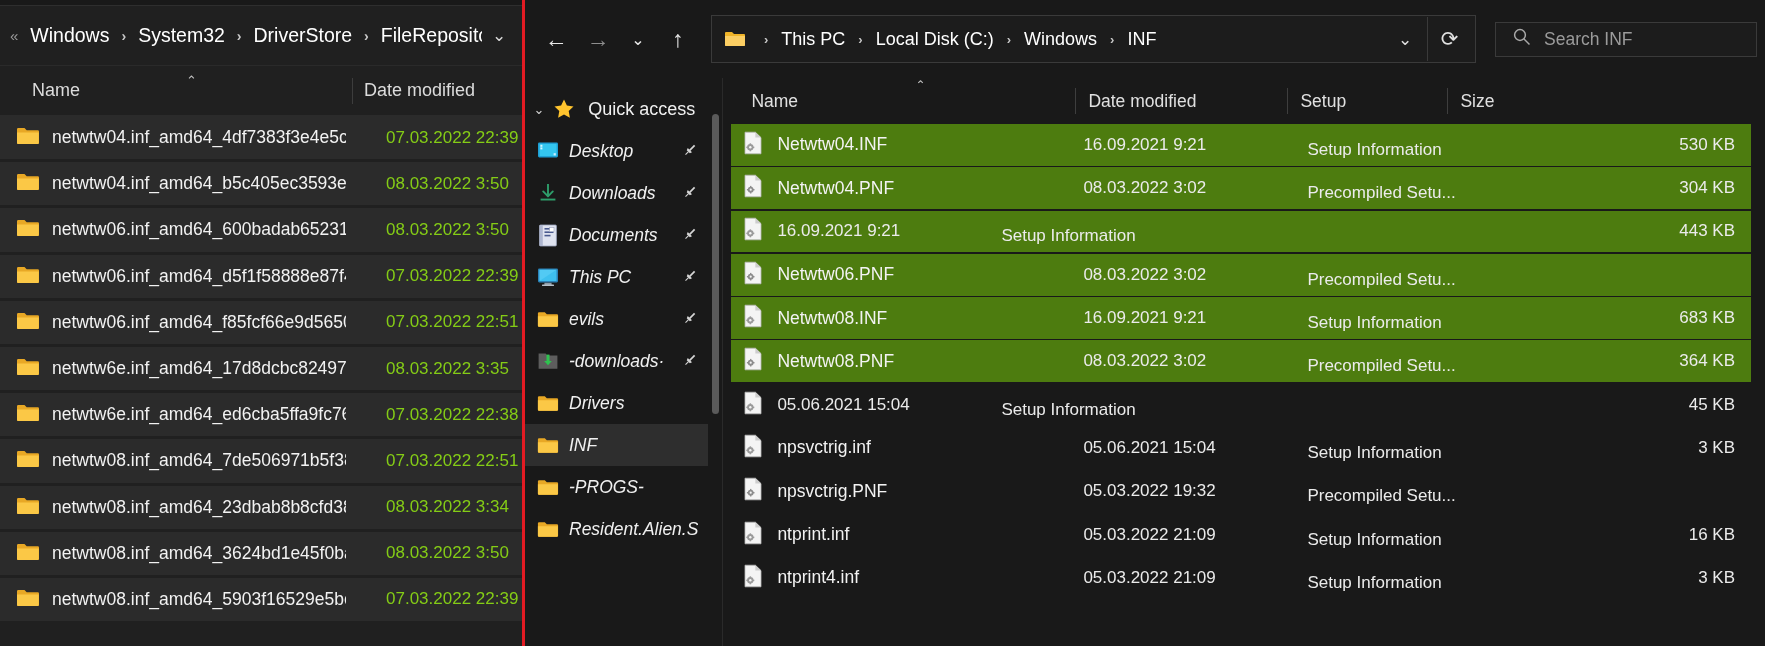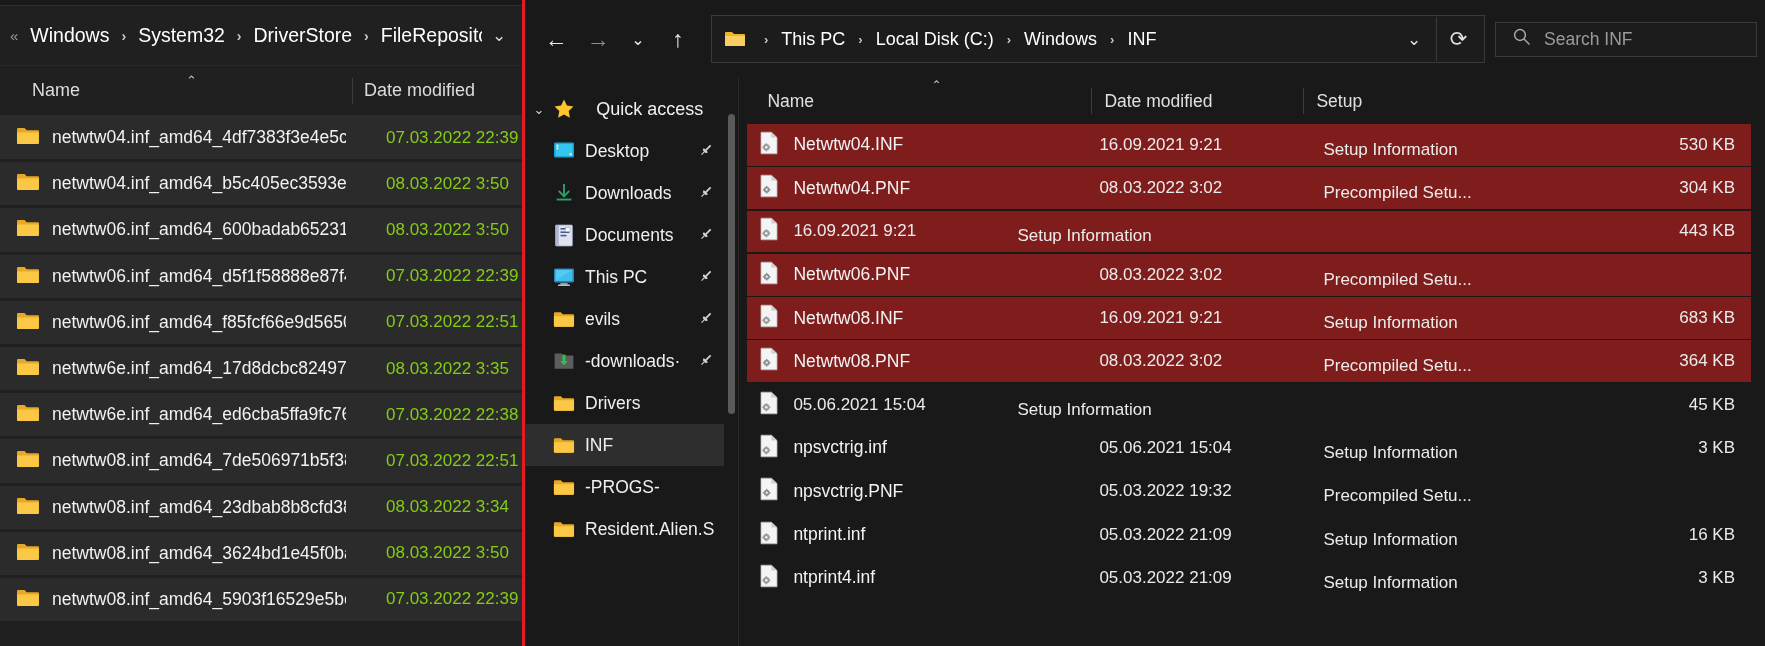--- a/index.html
+++ b/index.html
@@ -179,21 +179,21 @@
   .addr-actions { display: flex; align-items: center; flex: 0 0 auto; }
   .addr-act {
     width: 44px; height: 44px;
     display: flex; align-items: center; justify-content: center;
     color: #e0e0e0; font-size: 17px;
   }
   .addr-act.refresh { font-size: 21px; border-left: 1px solid #3a3a3a; }
   .searchbox {
     flex: 0 0 262px;
     height: 35px;
-    margin-left: 10px;
+    margin-left: 19px;
     border: 1px solid #3a3a3a;
     background: #1c1c1c;
     display: flex;
     align-items: center;
     padding-left: 16px;
     gap: 12px;
   }
   .searchbox .sph { color: #9b9b9b; font-size: 17.5px; }
 
   .r-body { flex: 1; display: flex; min-height: 0; }
@@ -233,21 +233,21 @@
     flex: 1;
   }
   .nav-lbl.hdr { font-size: 18px; text-align: center; }
   .pin {
     flex: 0 0 14px;
     color: #cfcfcf;
     font-size: 15px;
     transform: rotate(45deg);
     line-height: 1;
   }
-  .indent { padding-left: 28px; }
+  .indent { padding-left: 12px; font-style: italic; }
 
   
   .navscroll {
     flex: 0 0 14px;
     background: #191919;
     position: relative;
   }
   .navscroll .thumb {
     position: absolute;
     left: 4px;
@@ -296,21 +296,21 @@
   .col-type { flex: 0 0 160px; }
   .col-size { flex: 1; }
 
   .flist { flex: 1; overflow: hidden; padding-right: 6px; }
   .frow {
     height: 41.8px;
     display: flex;
     align-items: center;
     margin: 0 8px 1.5px 8px;
   }
-  .frow.selected { background: #7f1d1d; }
+  .frow.selected { background: #4d7c0f; }
   .frow .ficon { flex: 0 0 22px; margin-left: 12px; margin-right: 12px; }
   .frow .fname {
     color: #f3f3f3;
     font-size: 17.5px;
     flex: 0 0 306px;
     white-space: nowrap;
     overflow: hidden;
   }
   .frow .fdate {
     color: #ebebeb;
@@ -669,20 +669,23 @@
           <div class="fh first col-name">
             <span class="fh-sortarrow">⌃</span>
             <span>Name</span>
           </div>
           <div class="fh col-date">
             <span>Date modified</span>
           </div>
           <div class="fh col-type">
             <span>Setup</span>
           </div>
+          <div class="fh col-size">
+            <span>Size</span>
+          </div>
         </div>
         <div class="flist" id="file-list">
             <div class="frow selected">
               <span class="ficon"><svg width="20" height="24" viewBox="0 0 20 24">
                   <path d="M2 1.2h10.4L18 6.6v16.2H2z" fill="#f4f4f4" stroke="#b9b9b9" stroke-width="0.8"></path>
                   <path d="M12.4 1.2L18 6.6h-5.6z" fill="#cdcdcd"></path>
                   <g transform="translate(4,13)">
                     <circle cx="3.3" cy="3.3" r="3.2" fill="#9b9b9b"></circle>
                     <circle cx="3.3" cy="3.3" r="1.2" fill="#f4f4f4"></circle>
                     <rect x="2.6" y="-0.7" width="1.5" height="1.8" fill="#9b9b9b"></rect>

